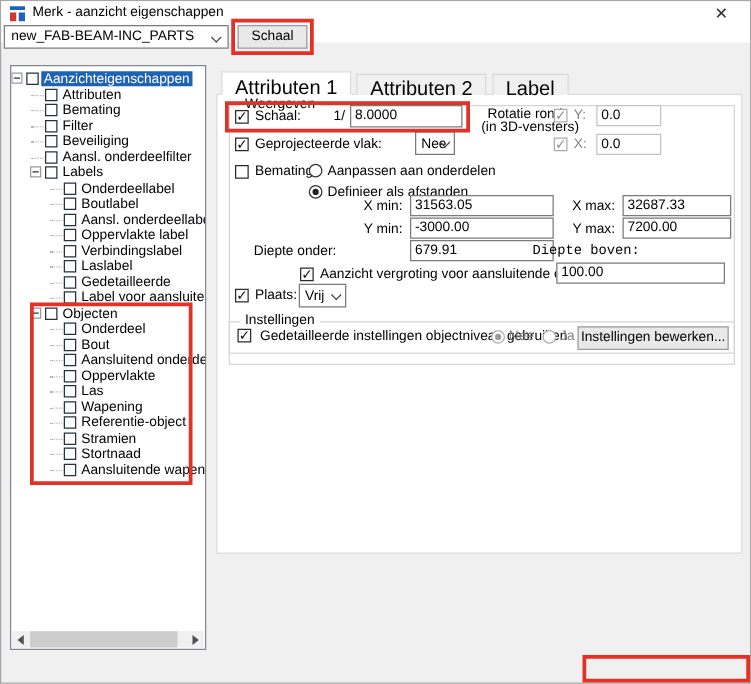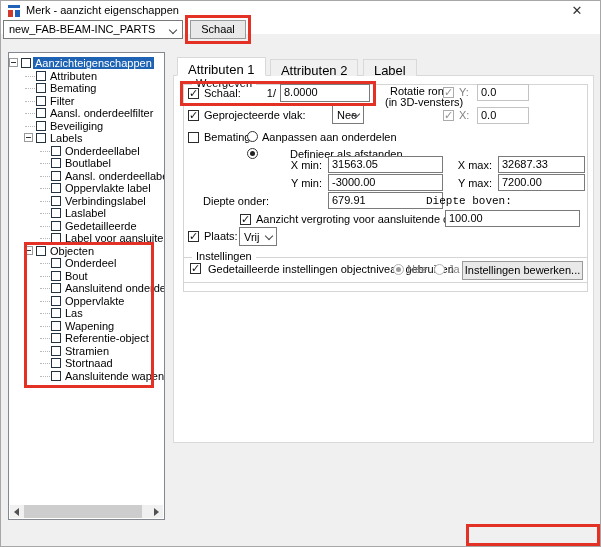--- a/index.html
+++ b/index.html
@@ -49,21 +49,21 @@
   .hs-left, .hs-right { position:absolute; top:0; width:13px; height:13px; background:#f0f0f0; }
   .hs-left { left:0; } .hs-right { right:0; }
   .hs-left::after { content:""; position:absolute; left:4px; top:3px;
       border-top:4px solid transparent; border-bottom:4px solid transparent; border-right:5px solid #505050; }
   .hs-right::after { content:""; position:absolute; left:4px; top:3px;
       border-top:4px solid transparent; border-bottom:4px solid transparent; border-left:5px solid #505050; }
   .hs-thumb { position:absolute; left:14px; top:0; width:118px; height:13px; background:#cdcdcd; }
 
   
   .tabs { position:absolute; left:177px; top:57px; height:19px; z-index:5; }
-  .tab { position:relative; display:inline-block; font-size:13px; padding:3px 10px 0 10px; height:17px;
+  .tab { position:relative; display:inline-block; font-size:16px; padding:3px 10px 0 10px; height:17px;
          background:#f0f0f0; border:1px solid #d9d9d9; border-bottom:none; margin-top:2px; vertical-align:bottom;text-align:center; }
   .tab.active { background:#fff; height:19px; margin-top:0; padding-top:4px; border-bottom:1px solid #fff; }
   .tabpanel { position:absolute; left:173px; top:75px; width:421px; height:368px; background:#fff;
               border:1px solid #d9d9d9; }
 
   
   .group { position:absolute; border:1px solid #d5d5d5; background:transparent; }
   .legend { position:absolute; top:-8px; left:8px; background:#fff; padding:0 4px; font-size:11px; white-space:nowrap; }
 
   .lbl { position:absolute; font-size:11px; white-space:nowrap; color:#000; }
@@ -127,26 +127,26 @@
           <span class="tlab" style="left: 37px;">Bemating</span>
         </div>
         <div class="trow">
           <span class="tdash" style="left: 14px;"></span>
           <span class="tcb" style="left: 25px;"></span>
           <span class="tlab" style="left: 37px;">Filter</span>
         </div>
         <div class="trow">
           <span class="tdash" style="left: 14px;"></span>
           <span class="tcb" style="left: 25px;"></span>
+          <span class="tlab" style="left: 37px;">Beveiliging</span>
+        </div>
+        <div class="trow">
+          <span class="tdash" style="left: 14px;"></span>
+          <span class="tcb" style="left: 25px;"></span>
           <span class="tlab" style="left: 37px;">Aansl. onderdeelfilter</span>
-        </div>
-        <div class="trow">
-          <span class="tdash" style="left: 14px;"></span>
-          <span class="tcb" style="left: 25px;"></span>
-          <span class="tlab" style="left: 37px;">Beveiliging</span>
         </div>
         <div class="trow">
           <span class="texp" style="left: 13px;"></span>
           <span class="tcb" style="left: 25px;"></span>
           <span class="tlab" style="left: 37px;">Labels</span>
         </div>
         <div class="trow">
           <span class="tdash" style="left: 29px;"></span>
           <span class="tcb" style="left: 40px;"></span>
           <span class="tlab" style="left: 52px;">Onderdeellabel</span>
@@ -281,21 +281,21 @@
   <span class="dd" style="left:332px; top:105px; width:32px; height:19px;">
     <span>Nee</span>
     <span class="chev" style="right:4px; top:5px;"></span>
   </span>
 
   <span class="cb" style="left:188px; top:132px;"></span>
   <span class="lbl" style="left:204px; top:131px;">Bemating:</span>
   <span class="radio" style="left:247px; top:131px;"></span>
   <span class="lbl" style="left:262px; top:131px;">Aanpassen aan onderdelen</span>
   <span class="radio on" style="left:247px; top:148px;"></span>
-  <span class="lbl" style="left:262px; top:148px;margin-left:28px;">Definieer als afstanden</span>
+  <span class="lbl" style="left:262px; top:148px;">Definieer als afstanden</span>
 
   <span class="lbl r" style="left:268px; top:159px; width:54px;">X min:</span>
   <span class="input" style="left:328px; top:156px; width:115px; height:17px;">31563.05</span>
   <span class="lbl r" style="left:426px; top:159px; width:66px;">X max:</span>
   <span class="input" style="left:498px; top:156px; width:87px; height:17px;">32687.33</span>
 
   <span class="lbl r" style="left:268px; top:177px; width:54px;">Y min:</span>
   <span class="input" style="left:328px; top:174px; width:115px; height:17px;">-3000.00</span>
   <span class="lbl r" style="left:426px; top:177px; width:66px;">Y max:</span>
   <span class="input" style="left:498px; top:174px; width:87px; height:17px;">7200.00</span>

